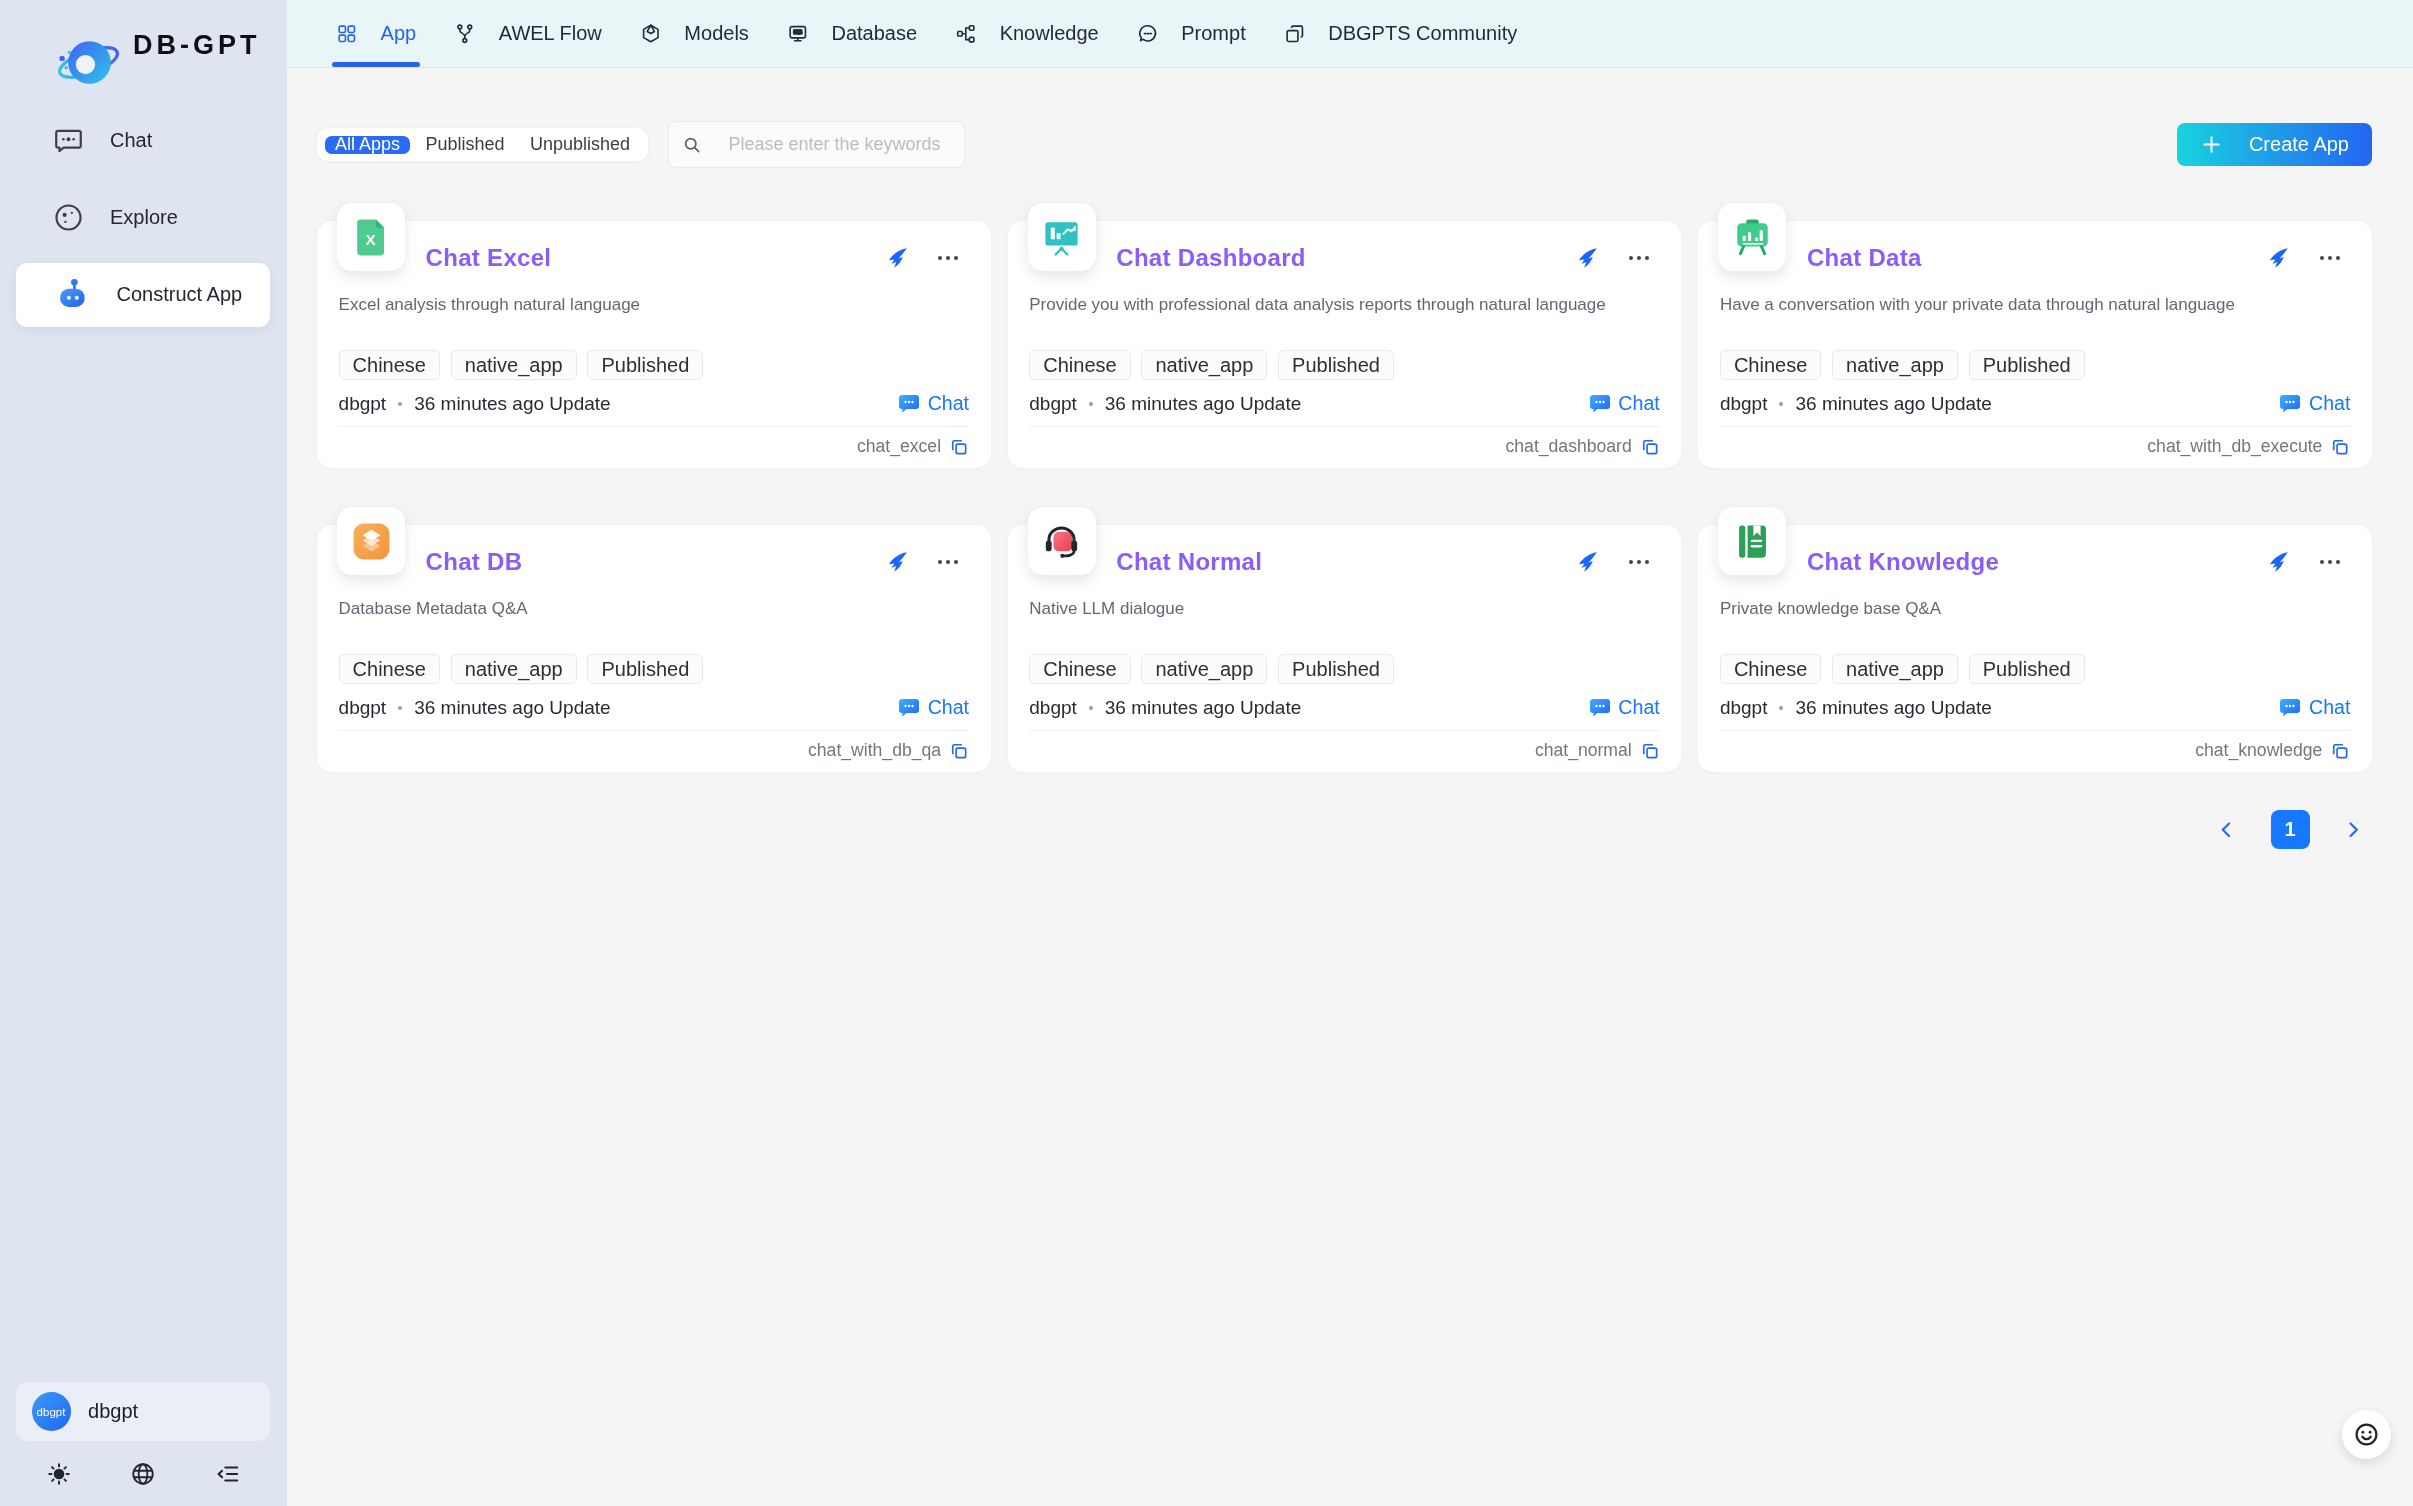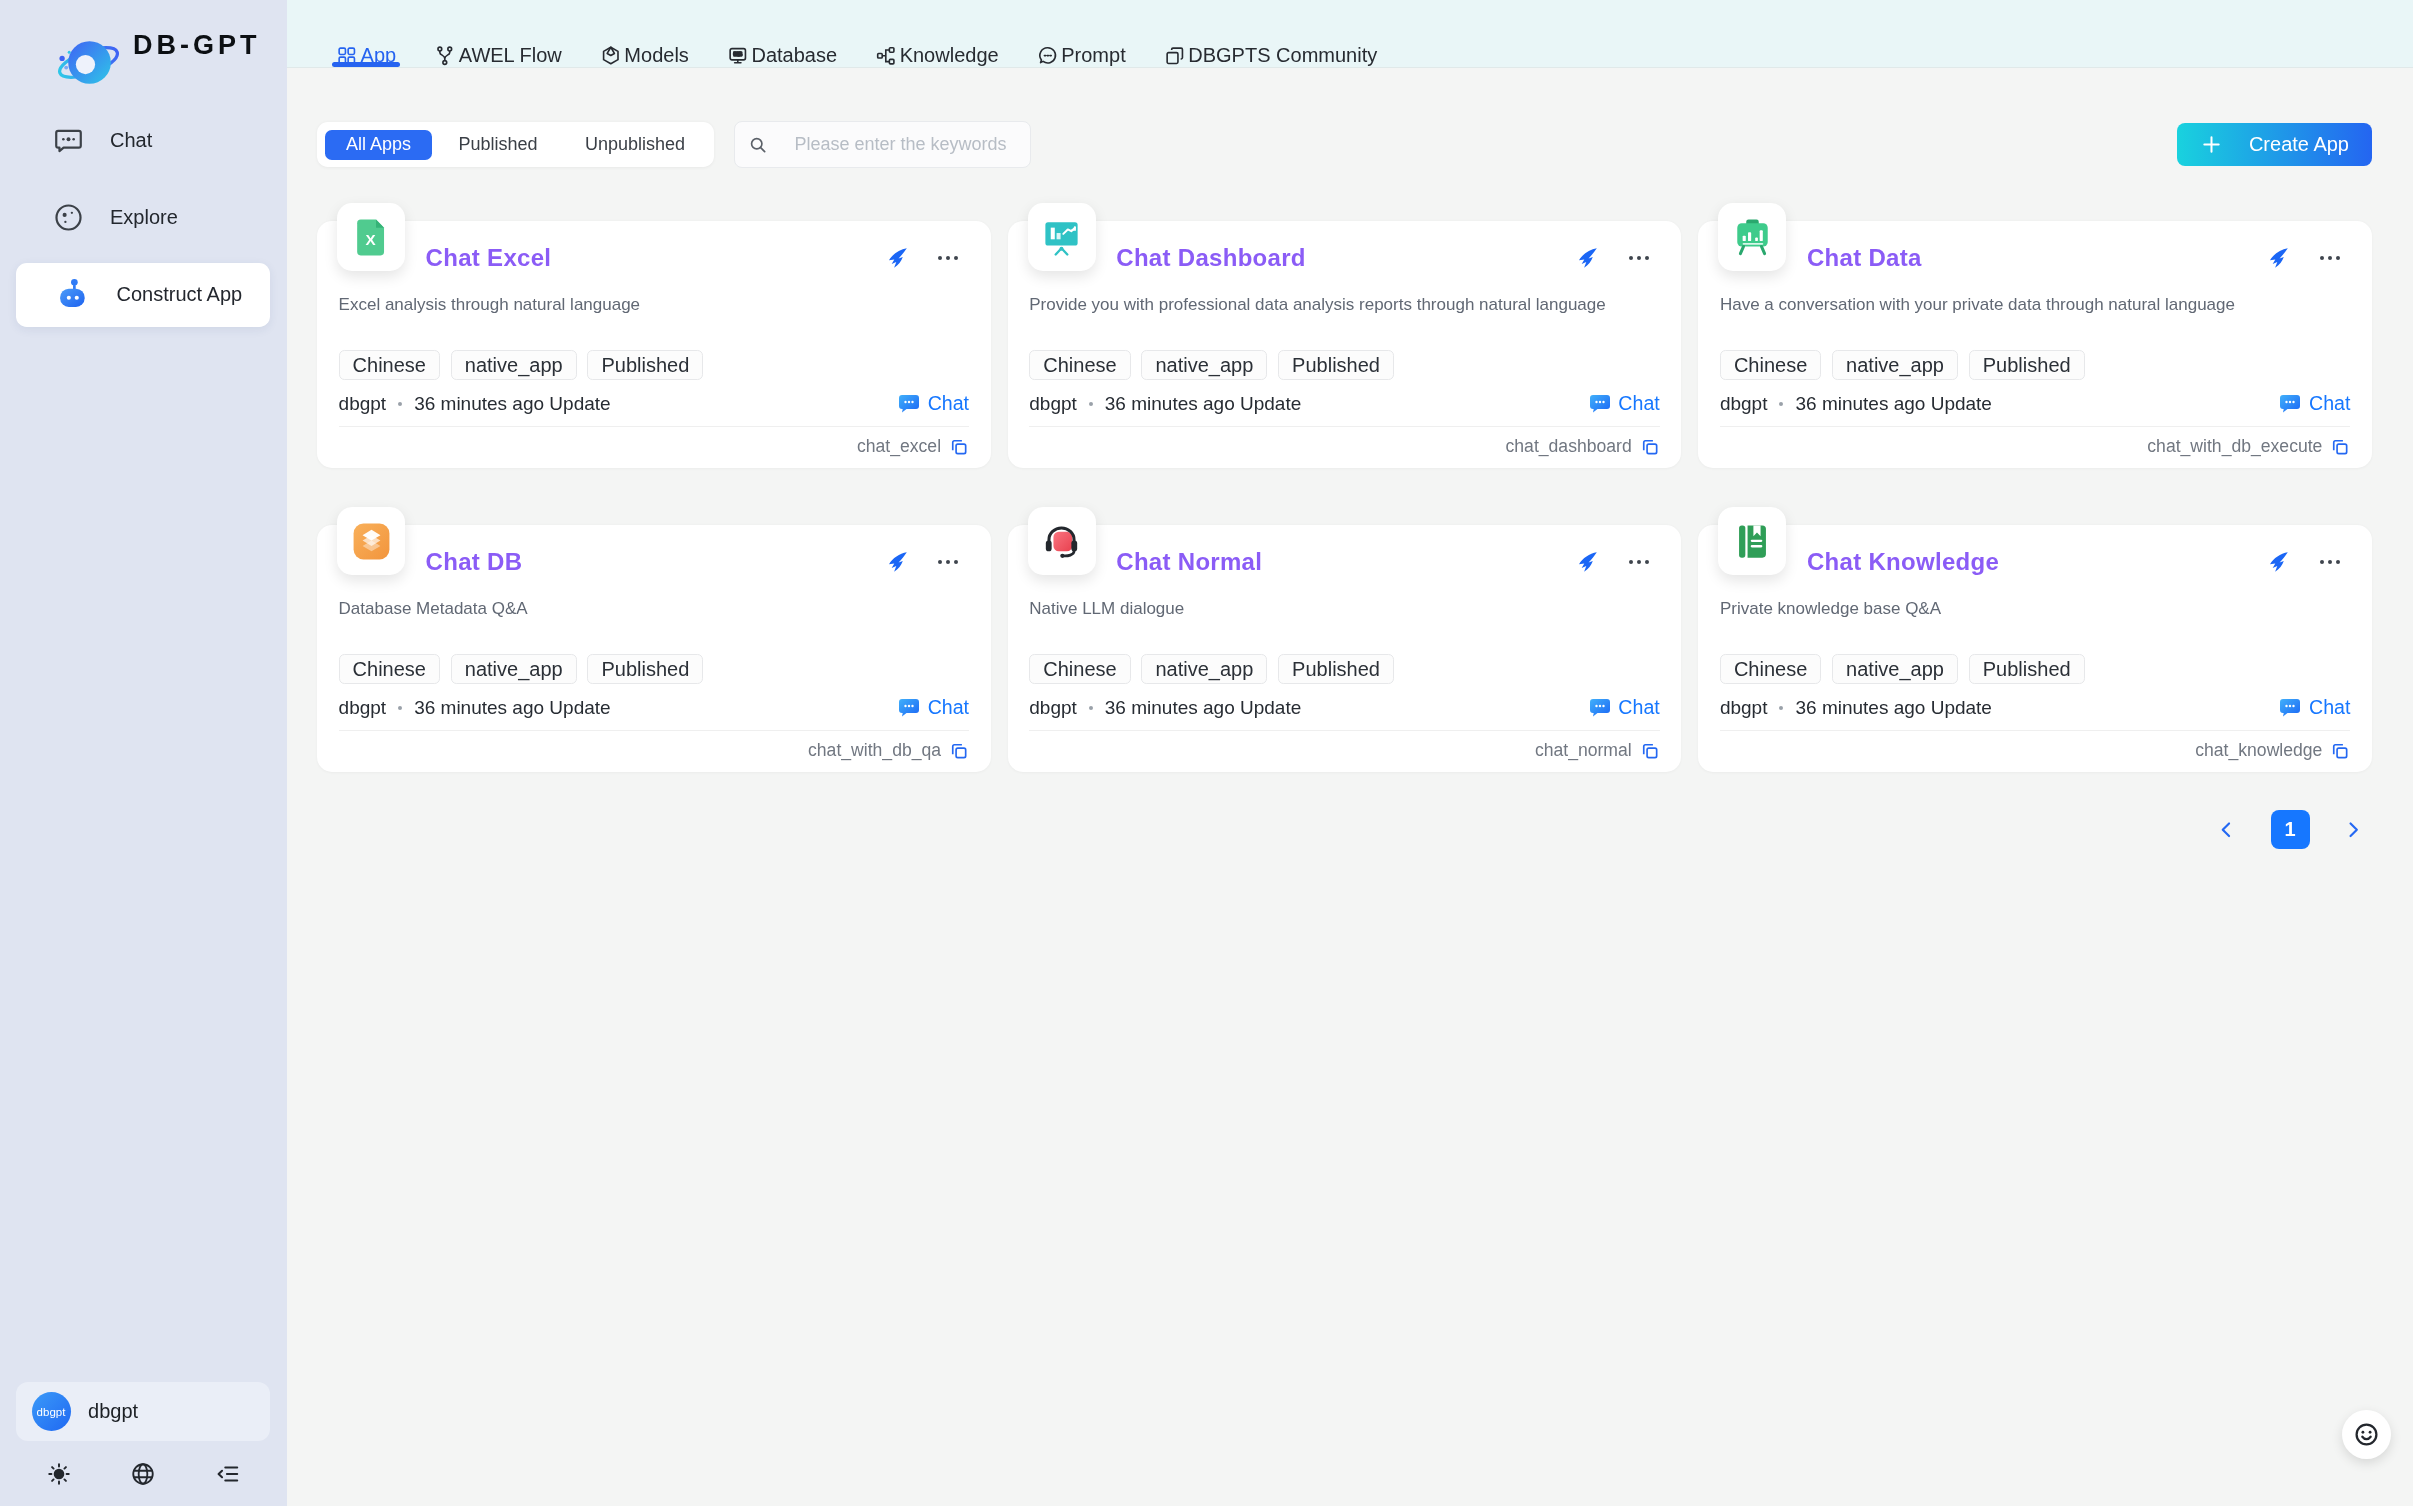--- a/index.html
+++ b/index.html
@@ -27,34 +27,34 @@
     display:flex; align-items:center; justify-content:center; font-weight:500; }
   .user-name { font-size:20px; color:#1c2025; }
   .side-tools { position:absolute; left:17px; right:17px; bottom:12px; height:41px;
     display:flex; align-items:center; justify-content:space-around; }
   .side-tools svg { width:26px; height:26px; cursor:pointer; }
 
   
   .topbar { position:absolute; left:287px; right:0; top:0; height:68px;
     background:#e9f6f7; border-bottom:0.7px solid #e0e9e9; display:flex; align-items:stretch;
     padding-left:30px; z-index:4; }
-  .top-tab { position:relative; display:flex; align-items:flex-end; gap:3px;
+  .top-tab { position:relative; display:flex; align-items:center; gap:23px;
     padding:0 19px; font-size:20px; color:#272b31; cursor:pointer; }
   .top-tab svg { width:21.6px; height:21.6px; }
   .top-tab.active { color:#2563f0; font-weight:500; }
   .top-tab.active::after { content:""; position:absolute; left:15px; right:15px; bottom:0;
     height:4.7px; border-radius:2.7px; background:#2563f0; }
 
   
   .content { position:absolute; left:287px; right:0; top:68px; bottom:0;
     padding:0 41px 0 30px; }
   .filter-row { margin-top:53px; display:flex; align-items:center; }
   .seg { display:inline-flex; align-items:center; gap:5.4px; background:#ffffff;
     border-radius:10.8px; padding:7.4px 8px; box-shadow:0 0.7px 3.4px rgba(0,0,0,.05); }
-  .seg-tab { height:30px; display:flex; align-items:center; padding:0 21px;
+  .seg-tab { height:18px; display:flex; align-items:center; padding:0 10px;
     border-radius:6.8px; font-size:18px; color:#3a3f46; cursor:pointer; }
   .seg-tab.active { background:#2b6bf3; color:#fff; }
   .search-box { margin-left:20px; width:297px; height:47px; background:#fbfbfc;
     border:1px solid #e8eaed; border-radius:8px; display:flex; align-items:center;
     gap:26px; padding:0 13.5px; }
   .search-box svg { width:20px; height:20px; flex:0 0 20px; }
   .search-box input { border:none; outline:none; background:transparent; flex:1;
     font-size:18px; color:#30353b; font-family:inherit; }
   .search-box input::placeholder { color:#b7bdc5; }
   .create-btn { margin-left:auto; height:43px; padding:0 23px; border-radius:8px;

